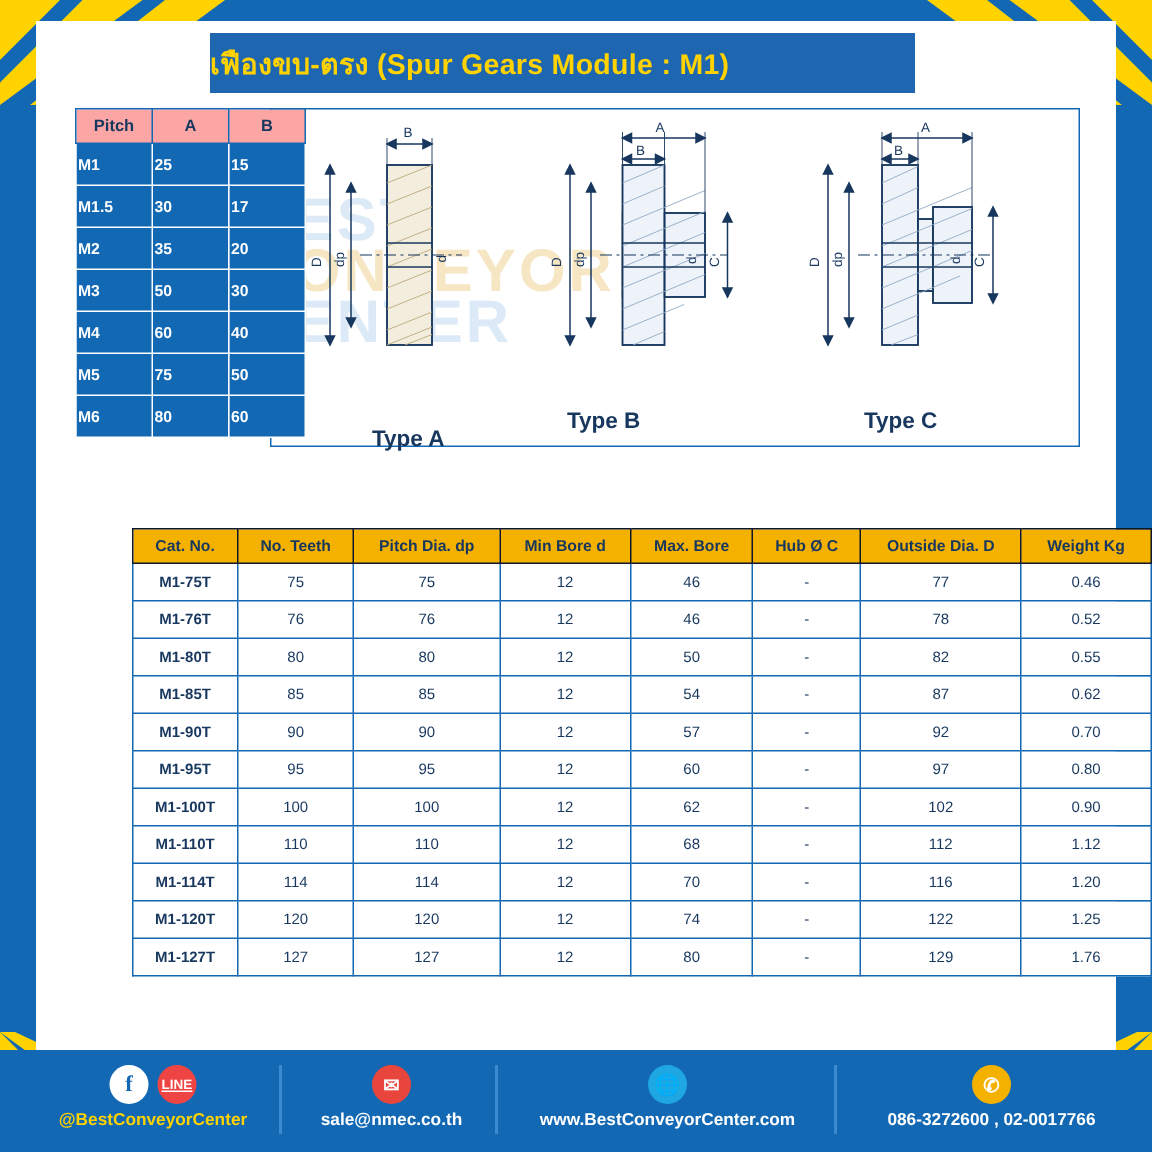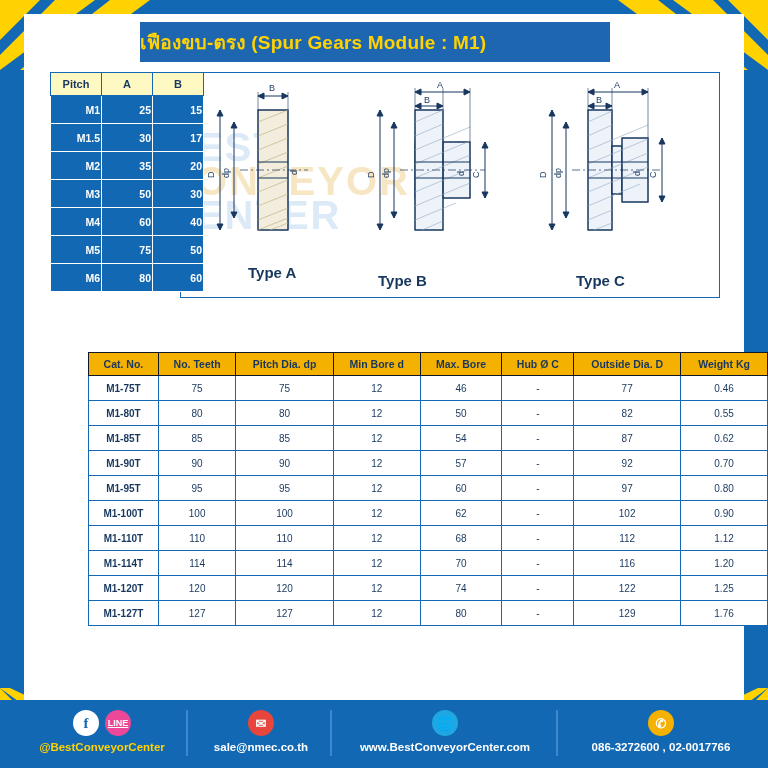--- a/index.html
+++ b/index.html
@@ -30,26 +30,26 @@
   }
   .title-wrap .title{
     color:#ffd200;font-size:19px;font-weight:bold;letter-spacing:.2px;
     white-space:nowrap;
   }
   
   .pitch-table{
     position:absolute;left:50px;top:72px;border-collapse:collapse;z-index:5;
   }
   .pitch-table th{
-    background:#fef9c3;color:#17375e;font-size:11px;font-weight:bold;
+    background:#fca5a5;color:#17375e;font-size:11px;font-weight:bold;
     border:1px solid #1268b3;width:48px;height:20px;text-align:center;
   }
   .pitch-table td{
     background:#1268b3;color:#ffffff;font-size:10.5px;font-weight:bold;
-    border:1px solid #ffffff;width:48px;height:25px;text-align:right;
+    border:1px solid #ffffff;width:48px;height:25px;text-align:left;
   }
   
   .diagram-box{
     position:absolute;left:180px;top:72px;width:538px;height:224px;
     border:1px solid #1268b3;background:#ffffff;z-index:4;overflow:hidden;
   }
   .watermark{
     position:absolute;left:165px;top:130px;z-index:4;
     font-size:40px;font-weight:bold;color:#dceaf7;letter-spacing:2px;
     line-height:34px;pointer-events:none;
@@ -209,21 +209,21 @@
     <polygon points="20,150 17,144 23,144" fill="#17375e"></polygon>
     <line x1="34" y1="42" x2="34" y2="138"></line>
     <polygon points="34,42 31,48 37,48" fill="#17375e"></polygon>
     <polygon points="34,138 31,132 37,132" fill="#17375e"></polygon>
   </g>
   <text x="14" y="98" font-size="9" fill="#17375e" transform="rotate(-90 14,98)" font-family="Liberation Sans, sans-serif">D</text>
   <text x="29" y="98" font-size="9" fill="#17375e" transform="rotate(-90 29,98)" font-family="Liberation Sans, sans-serif">dp</text>
   <text x="97" y="95" font-size="9" fill="#17375e" transform="rotate(-90 97,95)" font-family="Liberation Sans, sans-serif">d</text>
   <text x="69" y="11" font-size="9" fill="#17375e" font-family="Liberation Sans, sans-serif">B</text>
 </svg>
-<div class="type-label" style="left:248px;top:264px;text-align:center;">Type A</div>
+<div class="type-label" style="left:248px;top:284px;text-align:center;">Type A</div>
 
 <svg style="position:absolute;left:360px;top:80px;z-index:6;" width="170" height="180" viewBox="0 0 170 180">
   <g stroke="#17375e" stroke-width="1" fill="none">
 
     <rect x="55" y="62" width="55" height="56" fill="#eef3fa"></rect>
 
     <rect x="55" y="30" width="28" height="120" fill="#eef3fa"></rect>
     <rect x="55" y="30" width="28" height="120"></rect>
     <rect x="83" y="62" width="27" height="56"></rect>
     <g stroke="#8fa9c4" stroke-width="0.6">
@@ -339,20 +339,30 @@
       <td class="cat">M1-75T</td>
       <td>75</td>
       <td>75</td>
       <td>12</td>
       <td>46</td>
       <td>-</td>
       <td>77</td>
       <td>0.46</td>
     </tr>
     <tr>
+      <td class="cat">M1-76T</td>
+      <td>76</td>
+      <td>76</td>
+      <td>12</td>
+      <td>46</td>
+      <td>-</td>
+      <td>78</td>
+      <td>0.52</td>
+    </tr>
+    <tr>
       <td class="cat">M1-80T</td>
       <td>80</td>
       <td>80</td>
       <td>12</td>
       <td>50</td>
       <td>-</td>
       <td>82</td>
       <td>0.55</td>
     </tr>
     <tr>
@@ -439,21 +449,21 @@
 </table>
 
 <div class="footer">
   <div class="divider" style="left:186px;"></div>
   <div class="divider" style="left:330px;"></div>
   <div class="divider" style="left:556px;"></div>
 
   <div class="foot-item" style="left:18px;top:10px;width:168px;">
     <div style="display:flex;align-items:center;gap:6px;">
       <span class="circ" style="background:#ffffff;color:#1268b3;font-family:'Liberation Serif',serif;">f</span>
-      <span class="circ" style="background:#ec4899;font-size:9px;text-decoration:underline;">LINE</span>
+      <span class="circ" style="background:#ef4444;font-size:9px;text-decoration:underline;">LINE</span>
     </div>
     <span class="foot-text foot-yellow">@BestConveyorCenter</span>
   </div>
 
   <div class="foot-item" style="left:196px;top:10px;width:130px;">
     <span class="circ" style="background:#e8453c;font-size:13px;">✉</span>
     <span class="foot-text">sale@nmec.co.th</span>
   </div>
 
   <div class="foot-item" style="left:340px;top:10px;width:210px;">

